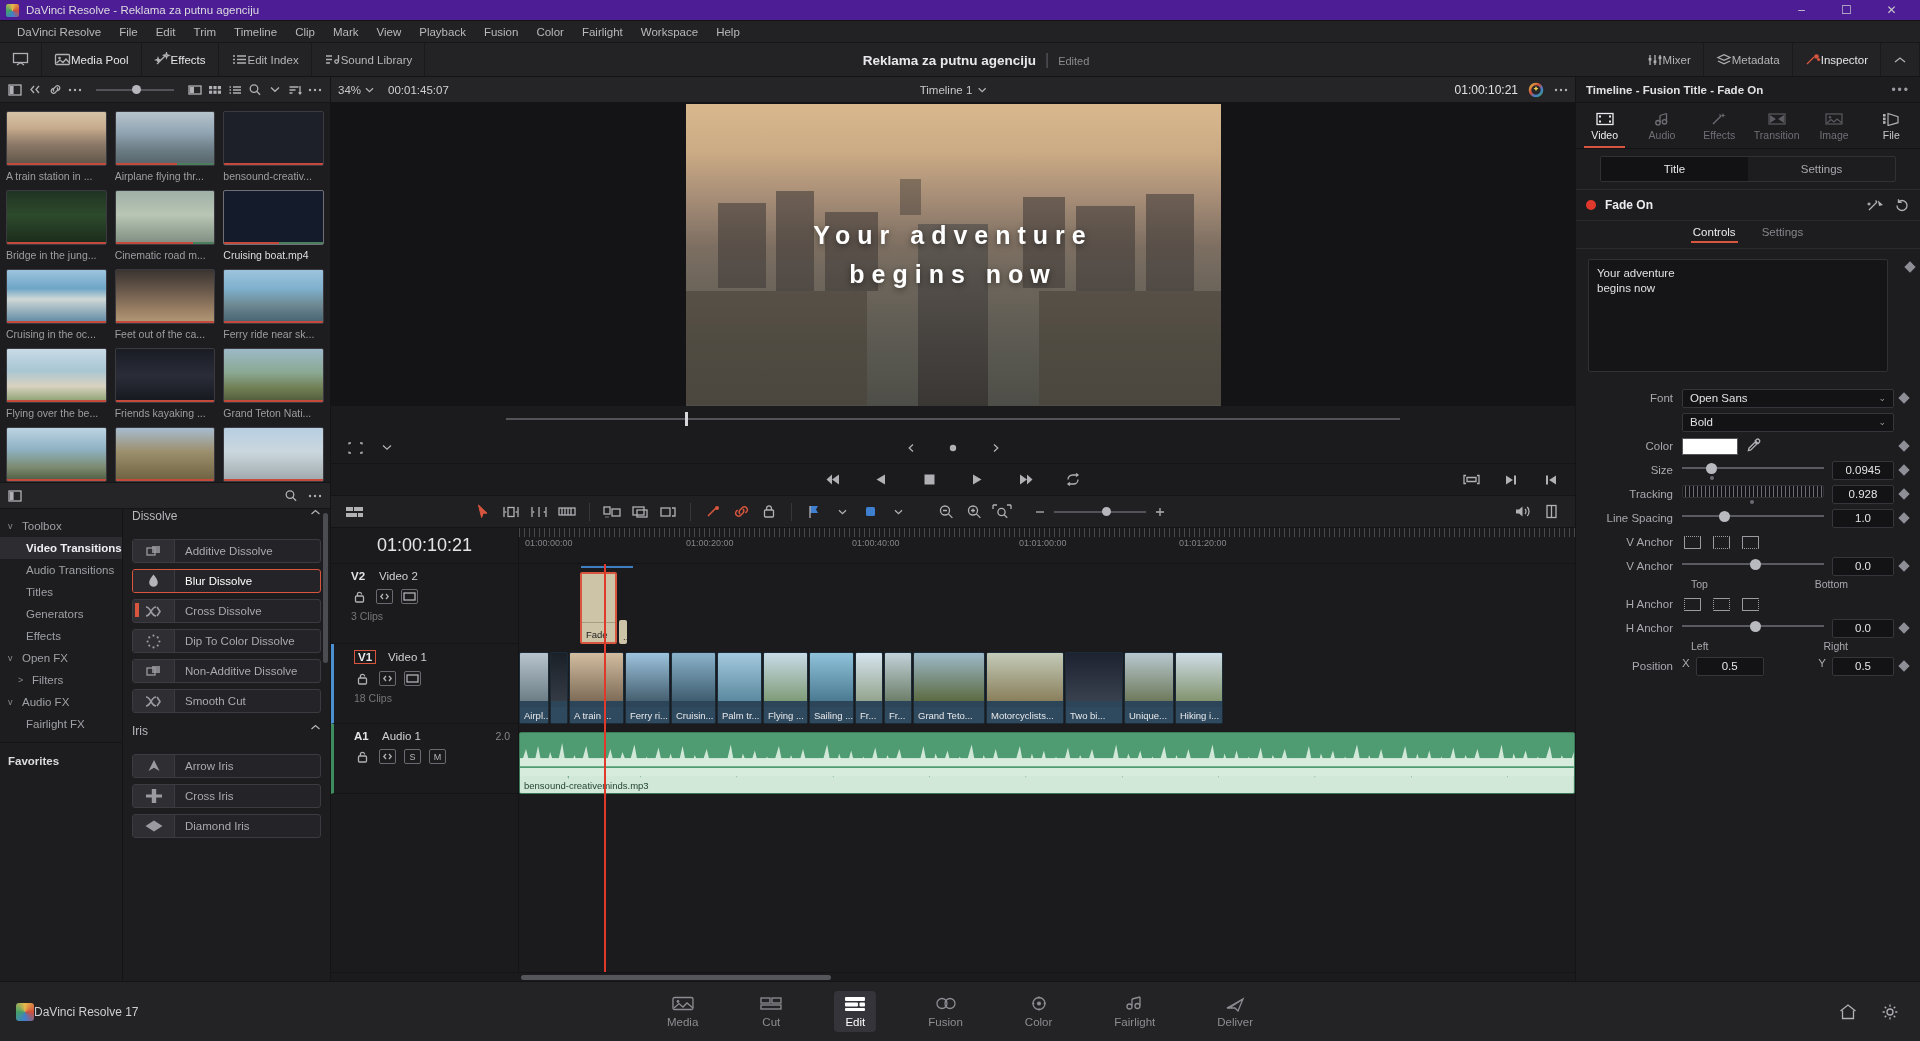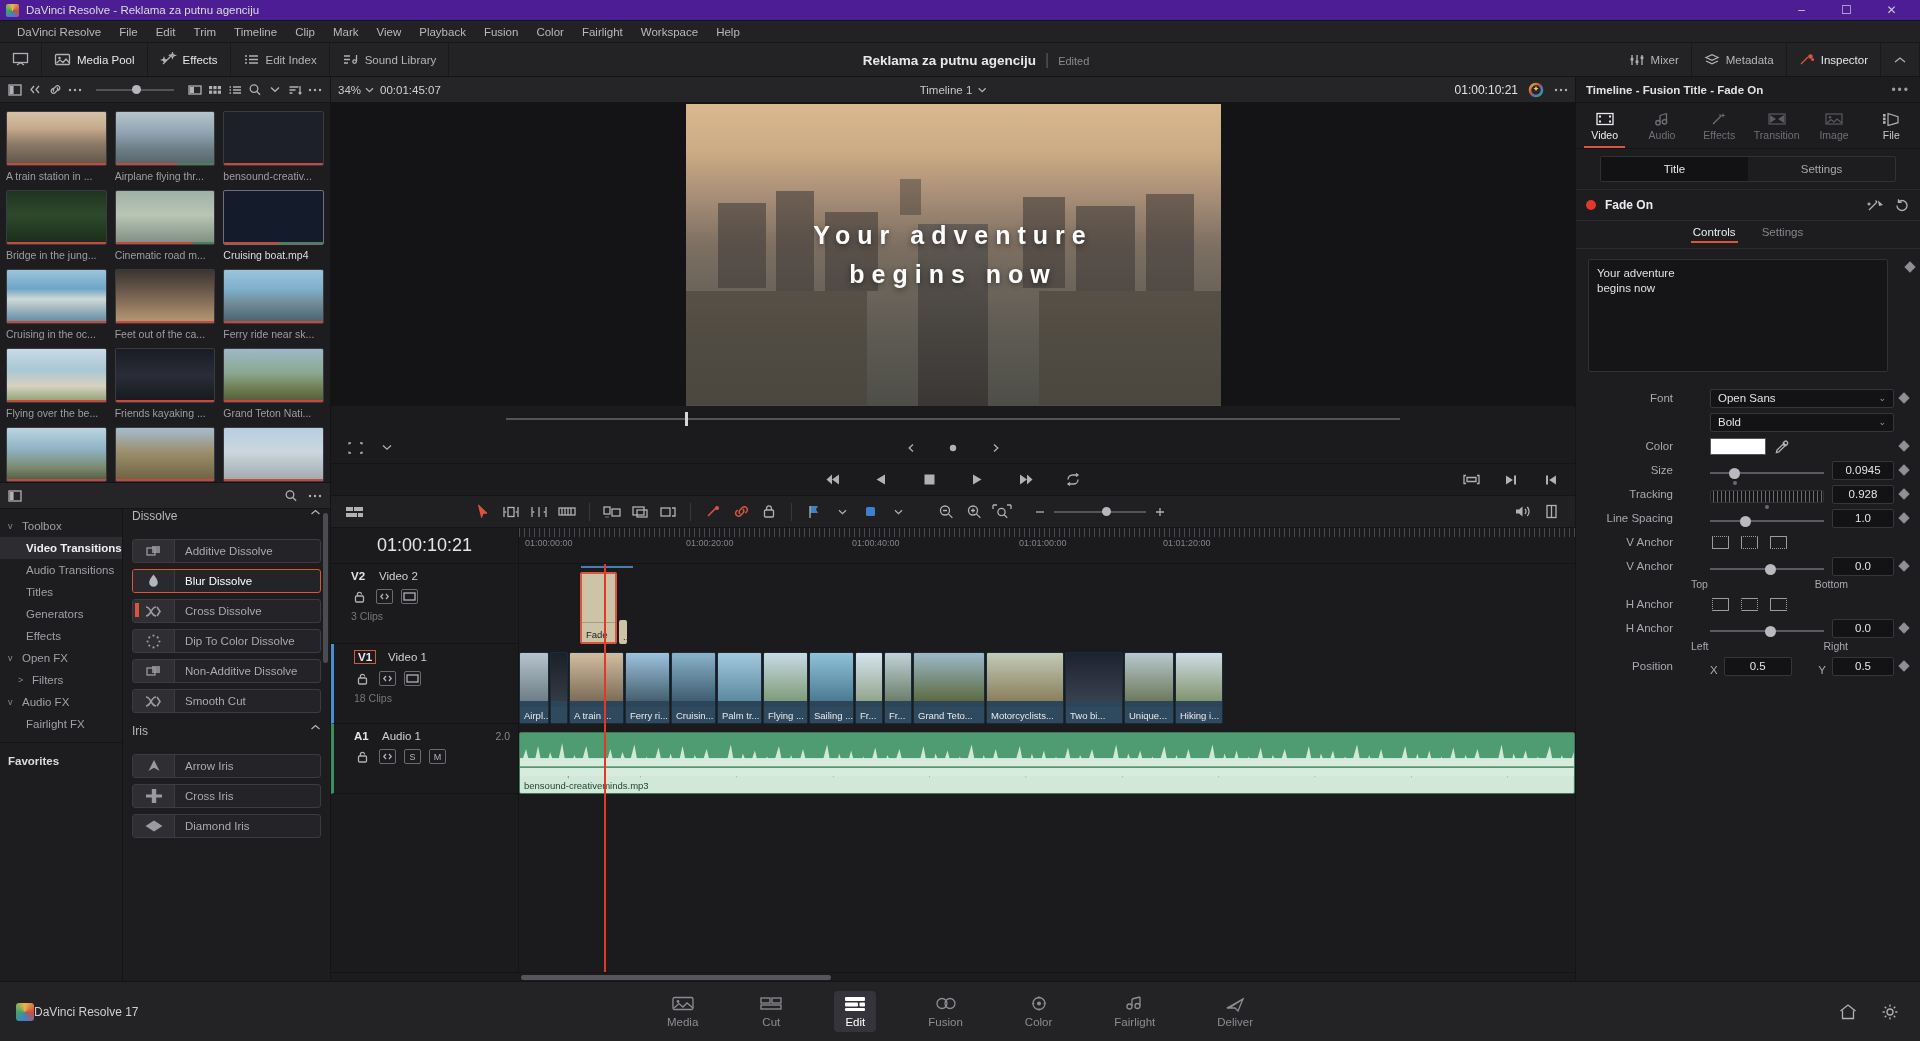--- a/index.html
+++ b/index.html
@@ -17,21 +17,21 @@
     color:#c9c9cc; font-size:12px; }
 
   
   .menubar { height:22px; background:#222225; display:flex; align-items:center; padding:0 8px;
     border-bottom:1px solid #161618; }
   .menubar span { font-size:11.5px; color:#b9b9bd; padding:0 9px; line-height:22px; }
 
   
   .apptoolbar { height:34px; background:#232326; display:flex; align-items:center;
     border-bottom:1px solid #141416; position:relative; }
-  .atb-item { display:flex; align-items:center; gap:6px; padding:0 12px; height:100%;
+  .atb-item { display:flex; align-items:center; padding:0 12px; height:100%;
     font-size:11.5px; color:#b6b6ba; border-right:1px solid #19191b; }
   .atb-item.first { border-left:none; }
   .atb-item.on { color:#e6e6ea; }
   .apptitle { position:absolute; left:50%; transform:translateX(-50%); display:flex; align-items:baseline; gap:9px;margin-left:16px; }
   .apptitle .nm { font-size:13.5px; color:#e8e8ec; font-weight:bold; }
   .apptitle .sep { color:#55555b; }
   .apptitle .st { font-size:11px; color:#8b8b90; }
   .atb-right { margin-left:auto; display:flex; align-items:center; height:100%; }
 
   svg { display:block; }
@@ -85,21 +85,21 @@
   .fx-scroll { position:absolute; right:2px; top:4px; width:5px; height:150px; background:#4b4b52; border-radius:3px; }
 
   
   .center { flex:1; display:flex; flex-direction:column; background:#1b1b1d; min-width:0; }
   .vp-toolbar { height:26px; background:#252528; display:flex; align-items:center; gap:3px;
     padding:0 7px; border-bottom:1px solid #151517; }
   .zoomsel { font-size:11.5px; color:#c9c9cd; display:flex; align-items:center; gap:4px; }
   .tc-small { font-size:11.5px; color:#d2d2d6; margin-left:6px; }
   .tl-name { position:absolute; left:50%; transform:translateX(-50%); font-size:11.5px; color:#c7c7cb;
     display:flex; align-items:center; gap:5px; }
-  .vp-toolbar-inner { position:relative; width:100%; display:flex; align-items:center; gap:0; }
+  .vp-toolbar-inner { position:relative; width:100%; display:flex; align-items:center; gap:8px; }
   .tc-right { margin-left:auto; display:flex; align-items:center; gap:10px; }
   .tc-big { font-size:12px; color:#e2e2e6; }
 
   .viewer { flex:0 0 auto; height:303px; background:#141416; display:flex; align-items:center; justify-content:center;
     position:relative; }
   .vframe { width:535px; height:302px; position:relative; overflow:hidden;
     background:
       linear-gradient(to bottom,#d9b88e 0%, #cbab84 16%, #a98f78 30%, #7d6f62 47%, #6b645a 62%, #5c5a52 78%, #4e4e48 100%); }
   .city { position:absolute; inset:0; }
   .bld { position:absolute; background:rgba(60,55,52,.55); }
@@ -200,21 +200,21 @@
   .sub-tabs span { font-size:11.5px; color:#85858b; position:relative; padding-bottom:5px; }
   .sub-tabs span.on { color:#ececf0; }
   .sub-tabs span.on::after { content:""; position:absolute; bottom:0; left:-2px; right:-2px; height:2px; background:#d8563e; }
   .txtarea { margin:10px 12px 0 12px; height:113px; background:#151517; border:1px solid #303035;
     border-radius:2px; padding:6px 8px; font-size:11.5px; color:#e0e0e4; line-height:1.3; position:relative;}
   .insp-scroll { display:flex; }
   .kf { width:20px; display:flex; align-items:center; justify-content:center; }
   .kf .d { width:8px; height:8px; background:#8e8e96; transform:rotate(45deg); }
   .prow { height:20px; display:flex; align-items:center; margin:4px 0; padding-right:6px; }
   .plbl { width:106px; text-align:right; padding-right:9px; font-size:11.5px; color:#a8a8ae; }
-  .pctl { flex:1; display:flex; align-items:flex-end; gap:8px;margin-left:28px; }
+  .pctl { flex:1; display:flex; align-items:flex-start; gap:8px; }
   .sel-box { flex:1; height:19px; background:#131315; border:1px solid #35353b; border-radius:2px;
     display:flex; align-items:center; padding:0 7px; font-size:11.5px; color:#e2e2e6; position:relative;}
   .sel-box .cv { position:absolute; right:7px; color:#9a9aa0; font-size:9px; }
   .swatch { width:56px; height:17px; background:#fff; border:1px solid #55555c; }
   .slider { flex:1; height:14px; position:relative; }
   .slider .trk2 { position:absolute; left:0; right:0; top:6px; height:2px; background:#5a5a62; }
   .slider .knb { position:absolute; top:2px; width:11px; height:11px; border-radius:50%; background:#b9b9c0; }
   .slider .mini { position:absolute; top:15px; width:4px; height:4px; border-radius:50%; background:#6a6a72; }
   .ticks { flex:1; height:13px; background:#151517; border:1px solid #303035; border-radius:2px;
     background-image:repeating-linear-gradient(to right,#6b6b73 0 1px, transparent 1px 4px);
@@ -986,21 +986,21 @@
 
     <div class="timeline">
       <div class="tl-header-row">
         <div class="tl-tc-box">01:00:10:21</div>
         <div class="tl-ruler">
           <div class="ruler-ticks"></div>
           <div class="ruler-lbl" style="left:6px">01:00:00:00</div>
           <div class="ruler-lbl" style="left:167px">01:00:20:00</div>
           <div class="ruler-lbl" style="left:333px">01:00:40:00</div>
           <div class="ruler-lbl" style="left:500px">01:01:00:00</div>
-          <div class="ruler-lbl" style="left:644px">01:01:20:00</div>
+          <div class="ruler-lbl" style="left:660px">01:01:20:00</div>
         </div>
       </div>
 
       <div class="tl-tracks">
         <div class="track-heads">
           <div class="th v2">
             <div class="row1">
               <span class="tnum">V2</span>
               <span class="tname">Video 2</span>
             </div>

